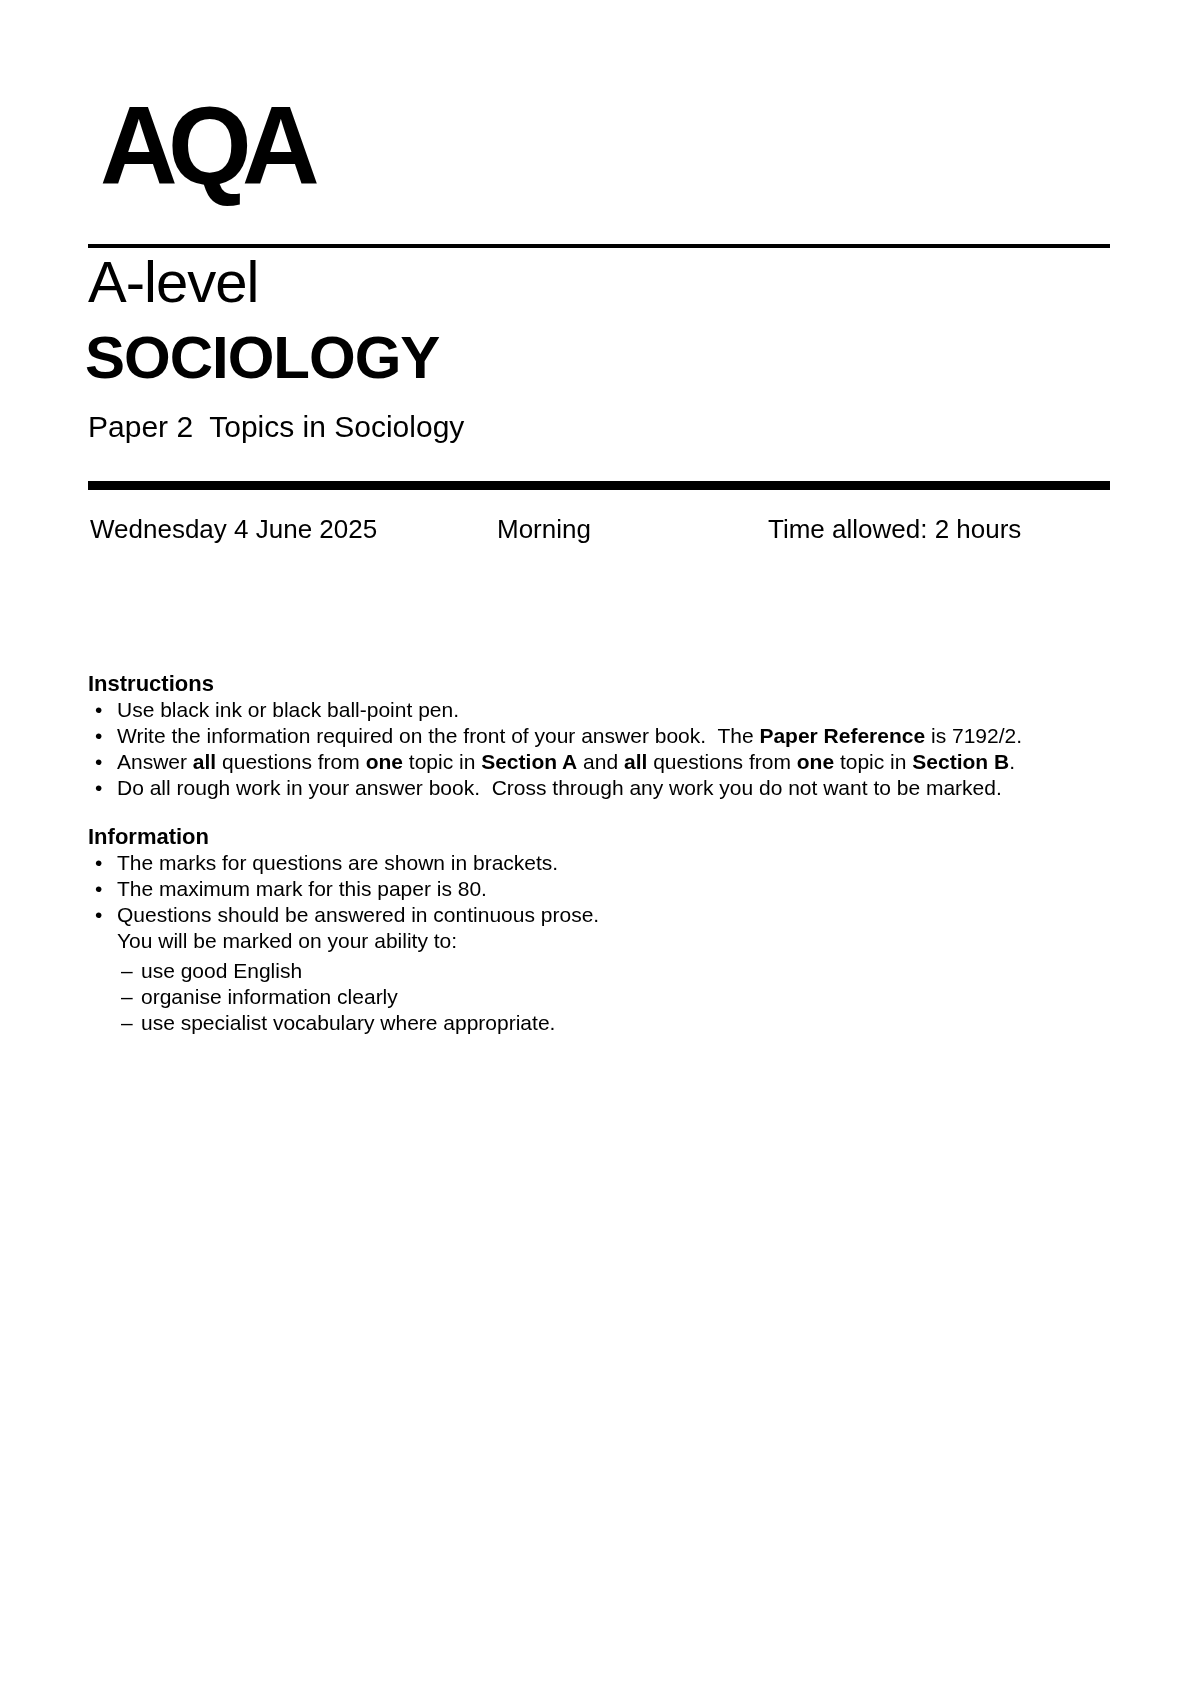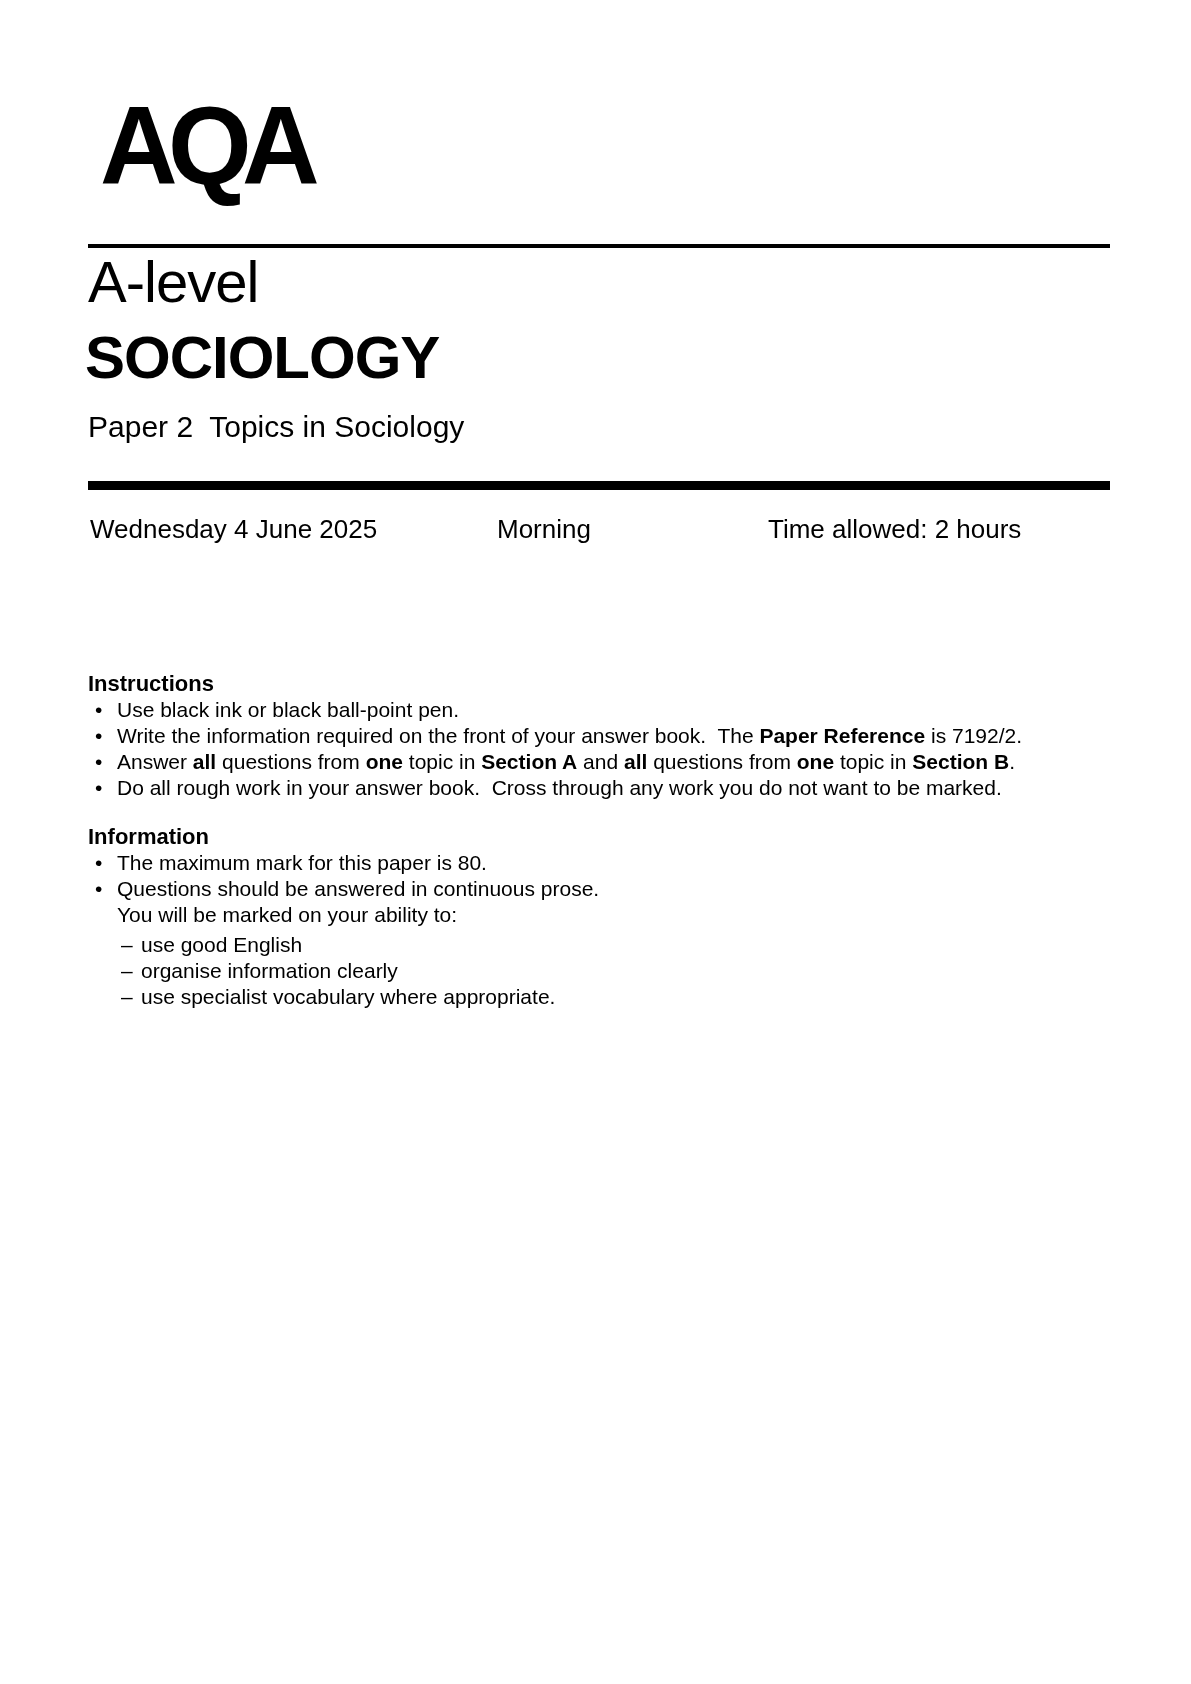--- a/index.html
+++ b/index.html
@@ -100,20 +100,21 @@
         <li><span><span>Use black ink or black ball-point pen.</span></span></li>
         <li><span><span>Write the information required on the front of your answer book.&nbsp; The </span><span class="b">Paper Reference</span><span> is 7192/2.</span></span></li>
         <li><span><span>Answer </span><span class="b">all</span><span> questions from </span><span class="b">one</span><span> topic in </span><span class="b">Section A</span><span> and </span><span class="b">all</span><span> questions from </span><span class="b">one</span><span> topic in </span><span class="b">Section B</span><span>.</span></span></li>
         <li><span><span>Do all rough work in your answer book.&nbsp; Cross through any work you do not want to be marked.</span></span></li>
       </ul>
   </section>
 
   <section class="sec sec-information">
     <h3>Information</h3>
     <ul class="bullet-list">
+        <li><span><span>The marks for questions are shown in brackets.</span></span></li>
         <li><span><span>The maximum mark for this paper is 80.</span></span></li>
         <li><span><span>Questions should be answered in continuous prose.</span></span><div class="cont">You will be marked on your ability to:</div><ul class="dash-list">
             <li>use good English</li>
             <li>organise information clearly</li>
             <li>use specialist vocabulary where appropriate.</li>
           </ul></li>
       </ul>
   </section>
 
   <div class="rule rule-bottom"></div>

